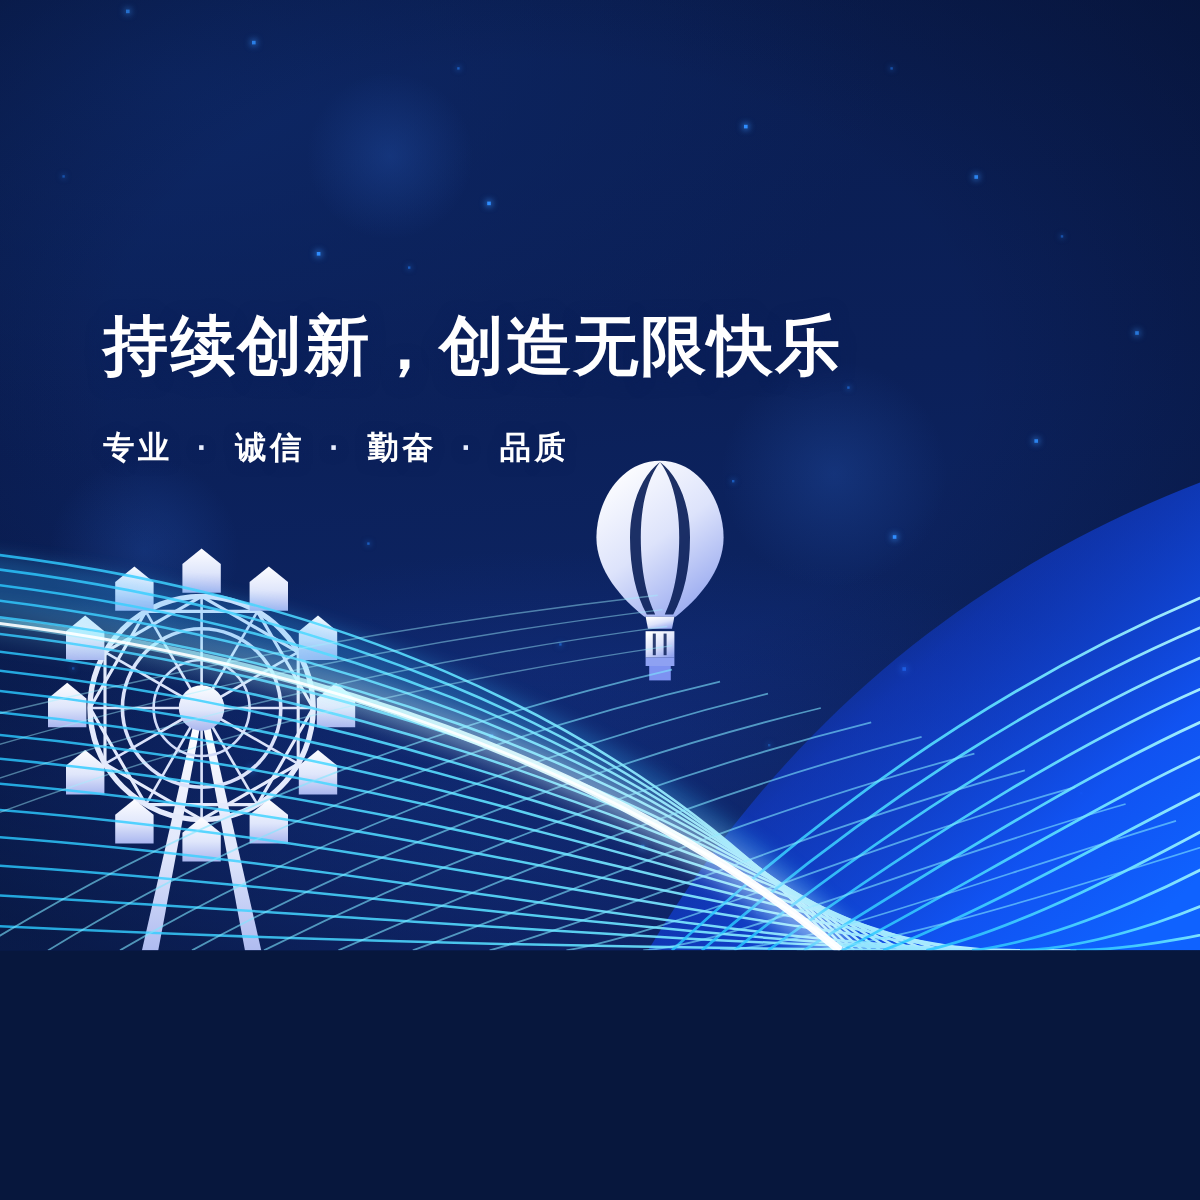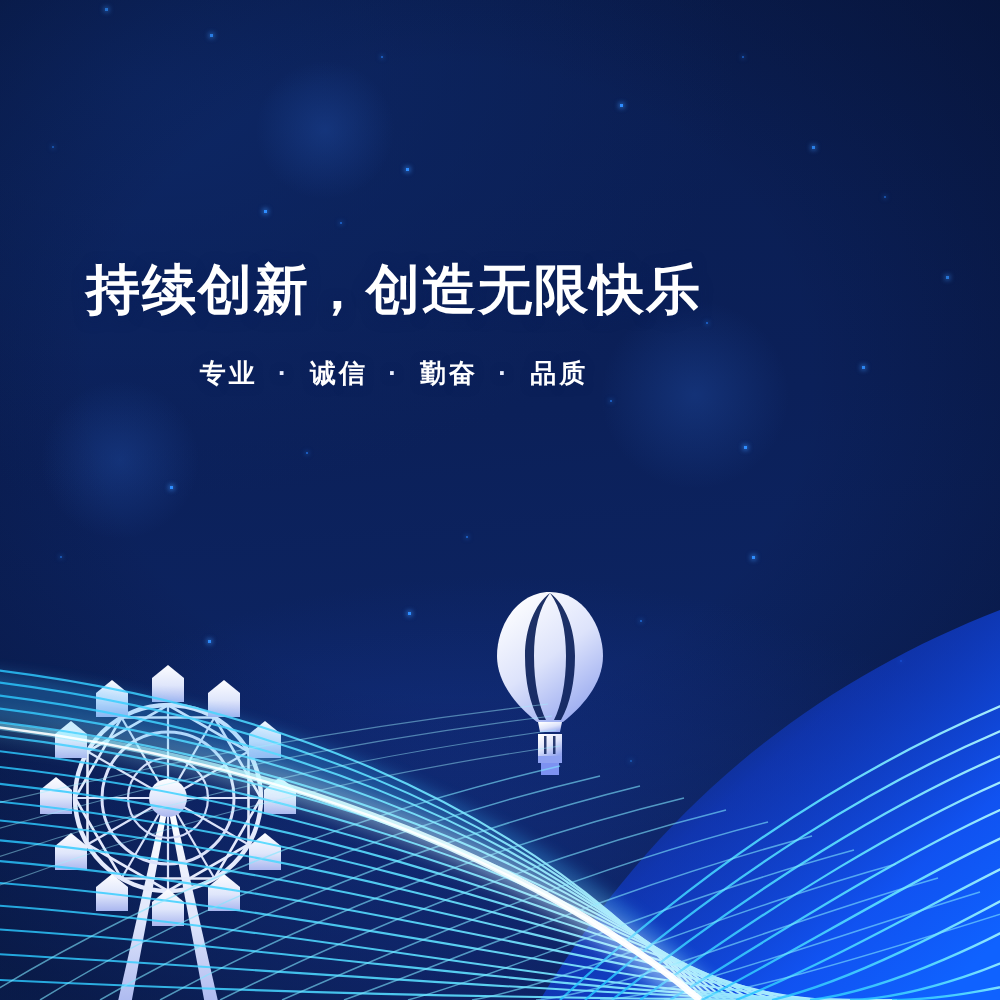--- a/index.html
+++ b/index.html
@@ -7,21 +7,21 @@
     padding: 0;
     background: #07173d;
   }
   body {
     font-family: "Liberation Sans", sans-serif;
   }
 
   #poster {
     position: relative;
     width: 1000px;
-    height: 1000px;
+    height: 792px;
     overflow: hidden;
     background: #0b2059;
   }
 
   
   .sky {
     position: absolute;
     inset: 0;
     background:
       radial-gradient(115% 80% at 50% 104%, #17379c 0%, rgba(23,55,156,0) 58%),
@@ -66,21 +66,20 @@
     text-shadow: 0 2px 14px rgba(10,30,90,0.75);
   }
   .subline {
     margin: 36px 0 0 0;
     font-size: 26px;
     font-weight: bold;
     color: #ffffff;
     letter-spacing: 3px;
     white-space: nowrap;
     text-shadow: 0 1px 10px rgba(10,30,90,0.7);
-    text-align: center;
   }
   .subline .sep {
     display: inline-block;
     padding: 0 10px;
     color: #e8eeff;
   }
 
   
   .scene {
     position: absolute;

